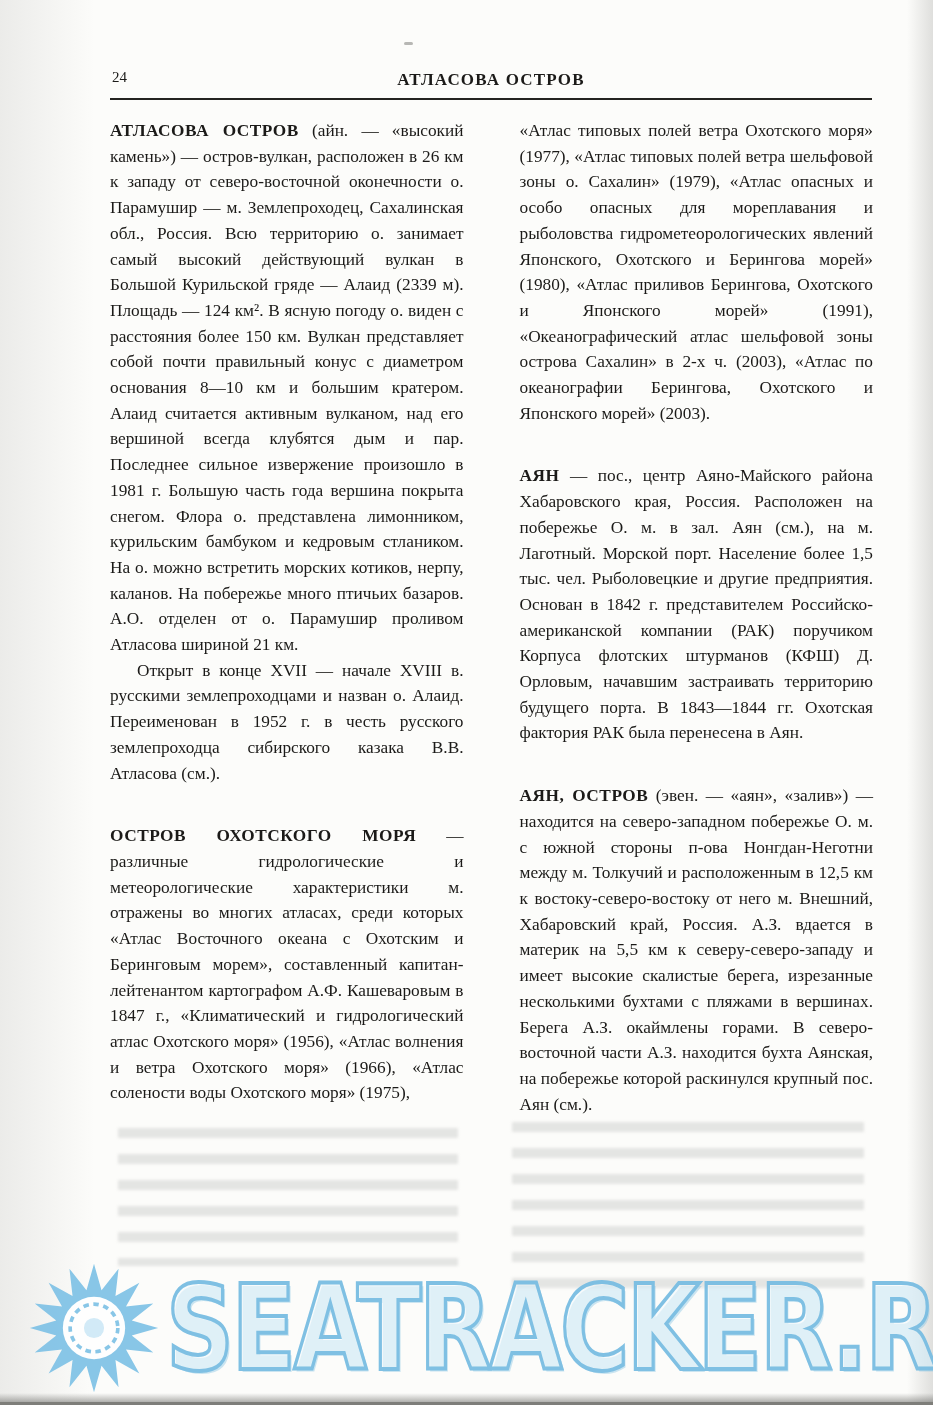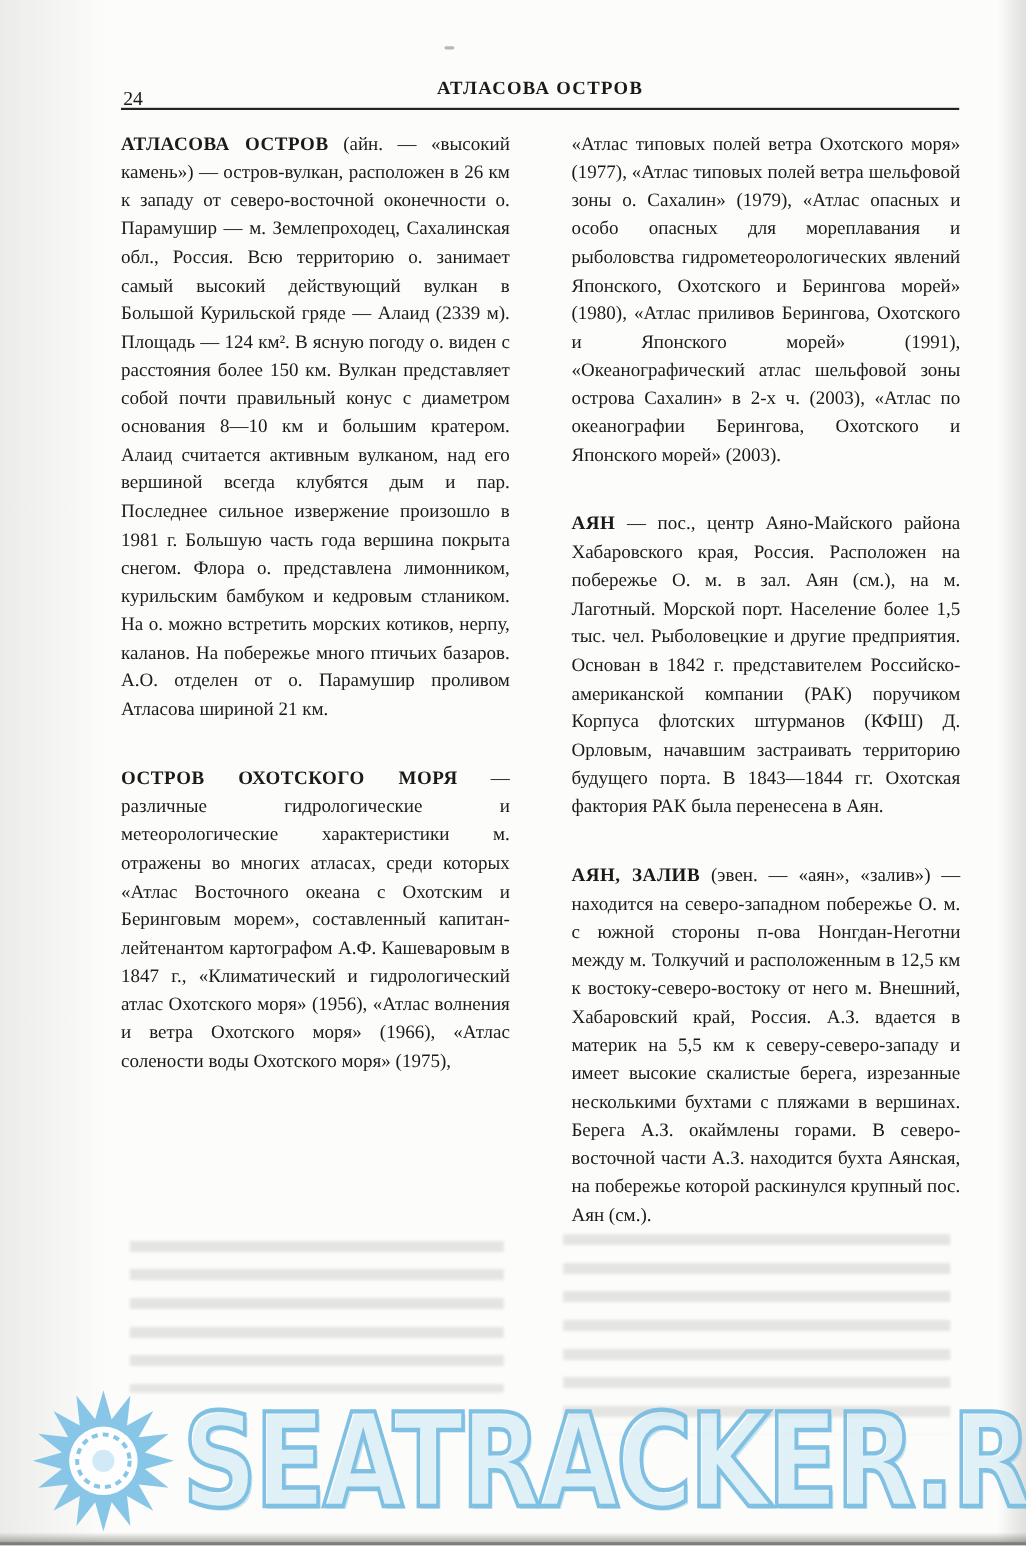--- a/index.html
+++ b/index.html
@@ -13,21 +13,21 @@
     background:linear-gradient(90deg,rgba(115,115,112,.12),rgba(115,115,112,0));}
   .edge-right{position:absolute;right:0;top:0;bottom:0;width:26px;
     background:linear-gradient(270deg,rgba(105,105,102,.20),rgba(105,105,102,0));}
   .edge-bottom{position:absolute;left:0;right:0;bottom:0;height:12px;
     background:linear-gradient(0deg,rgba(70,70,66,.55),rgba(70,70,66,0));}
   .edge-bottom-line{position:absolute;left:0;right:0;bottom:0;height:3px;background:#7e7e7a;}
   .scan-speck{position:absolute;left:404px;top:42px;width:9px;height:3px;border-radius:2px;
     background:#9a9a96;opacity:.7;}
   
   .header{position:absolute;left:110px;top:64px;width:762px;height:40px;}
-  .page-number{position:absolute;left:2px;top:15px;font-size:18px;}
+  .page-number{position:absolute;left:2px;top:5px;font-size:15px;}
   .running-head{position:absolute;left:0;right:0;top:6px;text-align:center;
     font-weight:bold;font-size:17px;letter-spacing:1.2px;}
   .rule{position:absolute;left:0;right:0;top:34px;border-top:2px solid #242320;}
   
   .columns{position:absolute;left:110px;top:118px;width:763px;display:flex;gap:56px;}
   .col{width:363px;text-align:justify;font-size:17.3px;line-height:25.7px;
     hyphens:auto;-webkit-hyphens:auto;}
   .col p{margin:0;}
   .col p.spaced{margin-top:37px;}
   .col p.indent{text-indent:27px;}
@@ -64,28 +64,29 @@
   <div class="header">
     <span class="page-number">24</span>
     <div class="running-head">АТЛАСОВА ОСТРОВ</div>
     <div class="rule"></div>
   </div>
 
   <div class="columns">
     <div class="col">
       <p><b class="term">АТЛАСОВА ОСТРОВ</b>
         <span>(айн. — «высокий камень») — остров-вулкан, расположен в 26 км к западу от северо-восточной оконечности о. Парамушир — м. Землепроходец, Сахалинская обл., Россия. Всю территорию о. занимает самый высокий действующий вулкан в Большой Курильской гряде — Алаид (2339 м). Площадь — 124 км². В ясную погоду о. виден с расстояния более 150 км. Вулкан представляет собой почти правильный конус с диаметром основания 8—10 км и большим кратером. Алаид считается активным вулканом, над его вершиной всегда клубятся дым и пар. Последнее сильное извержение произошло в 1981 г. Большую часть года вершина покрыта снегом. Флора о. представлена лимонником, курильским бамбуком и кедровым стлаником. На о. можно встретить морских котиков, нерпу, каланов. На побережье много птичьих базаров. А.О. отделен от о. Парамушир проливом Атласова шириной 21 км.</span></p>
+      <p class="indent"><span>Открыт в конце XVII — начале XVIII в. русскими землепроходцами и назван о. Алаид. Переименован в 1952 г. в честь русского землепроходца сибирского казака В.В. Атласова (см.).</span></p>
       <p class="spaced"><b class="term">ОСТРОВ ОХОТСКОГО МОРЯ</b>
         <span>— различные гидрологические и метеорологические характеристики м. отражены во многих атласах, среди которых «Атлас Восточного океана с Охотским и Беринговым морем», составленный капитан-лейтенантом картографом А.Ф. Кашеваровым в 1847 г., «Климатический и гидрологический атлас Охотского моря» (1956), «Атлас волнения и ветра Охотского моря» (1966), «Атлас солености воды Охотского моря» (1975),</span></p>
     </div>
     <div class="col">
       <p><span>«Атлас типовых полей ветра Охотского моря» (1977), «Атлас типовых полей ветра шельфовой зоны о. Сахалин» (1979), «Атлас опасных и особо опасных для мореплавания и рыболовства гидрометеорологических явлений Японского, Охотского и Берингова морей» (1980), «Атлас приливов Берингова, Охотского и Японского морей» (1991), «Океанографический атлас шельфовой зоны острова Сахалин» в 2-х ч. (2003), «Атлас по океанографии Берингова, Охотского и Японского морей» (2003).</span></p>
       <p class="spaced"><b class="term">АЯН</b>
         <span>— пос., центр Аяно-Майского района Хабаровского края, Россия. Расположен на побережье О. м. в зал. Аян (см.), на м. Лаготный. Морской порт. Население более 1,5 тыс. чел. Рыболовецкие и другие предприятия. Основан в 1842 г. представителем Российско-американской компании (РАК) поручиком Корпуса флотских штурманов (КФШ) Д. Орловым, начавшим застраивать территорию будущего порта. В 1843—1844 гг. Охотская фактория РАК была перенесена в Аян.</span></p>
-      <p class="spaced"><b class="term">АЯН, ЗАЛИВ</b>
+      <p class="spaced"><b class="term">АЯН, ОСТРОВ</b>
         <span>(эвен. — «аян», «залив») — находится на северо-западном побережье О. м. с южной стороны п-ова Нонгдан-Неготни между м. Толкучий и расположенным в 12,5 км к востоку-северо-востоку от него м. Внешний, Хабаровский край, Россия. А.З. вдается в материк на 5,5 км к северу-северо-западу и имеет высокие скалистые берега, изрезанные несколькими бухтами с пляжами в вершинах. Берега А.З. окаймлены горами. В северо-восточной части А.З. находится бухта Аянская, на побережье которой раскинулся крупный пос. Аян (см.).</span></p>
     </div>
   </div>
 
   <div class="bleed left"></div>
   <div class="bleed right"></div>
 
   <div class="watermark">
     <svg class="sun" viewBox="0 0 144 144" aria-hidden="true">
       <polygon fill="#7fc2e6" points="142,72 113.2,80.2 136.7,98.8 106.9,95.4 121.5,121.5 95.4,106.9 98.8,136.7 80.2,113.2 72,142 63.8,113.2 45.2,136.7 48.6,106.9 22.5,121.5 37.1,95.4 7.3,98.8 30.8,80.2 2,72 30.8,63.8 7.3,45.2 37.1,48.6 22.5,22.5 48.6,37.1 45.2,7.3 63.8,30.8 72,2 80.2,30.8 98.8,7.3 95.4,37.1 121.5,22.5 106.9,48.6 136.7,45.2 113.2,63.8"></polygon>

